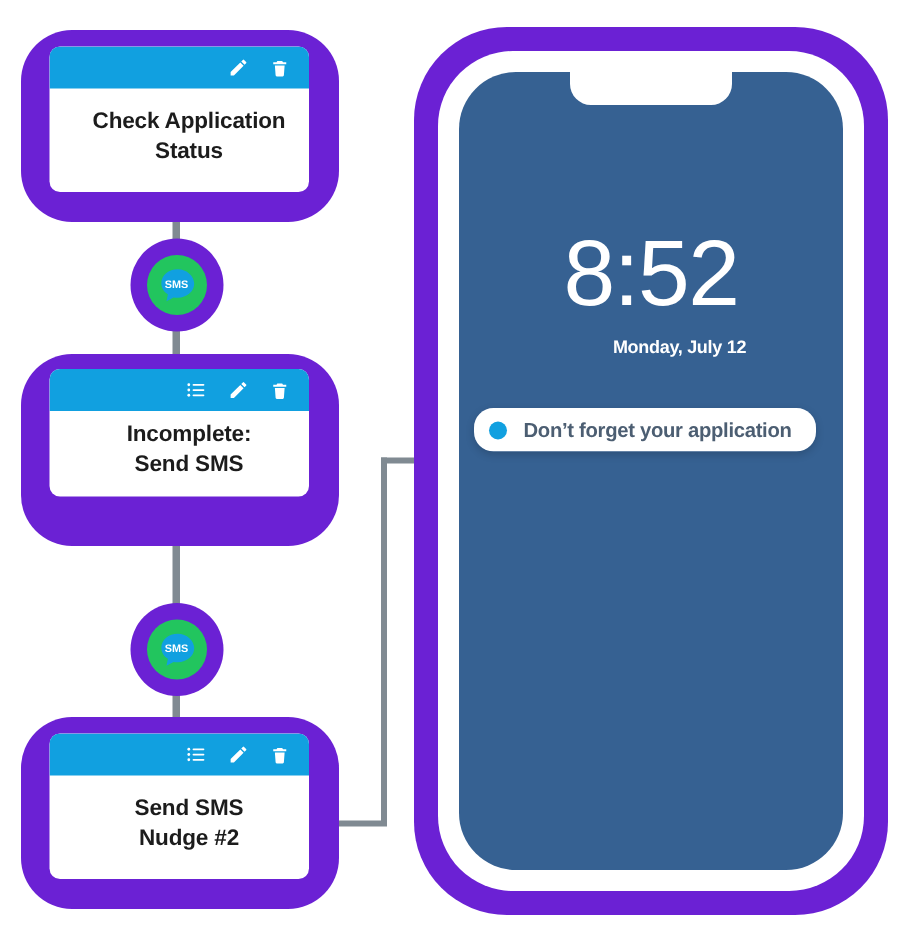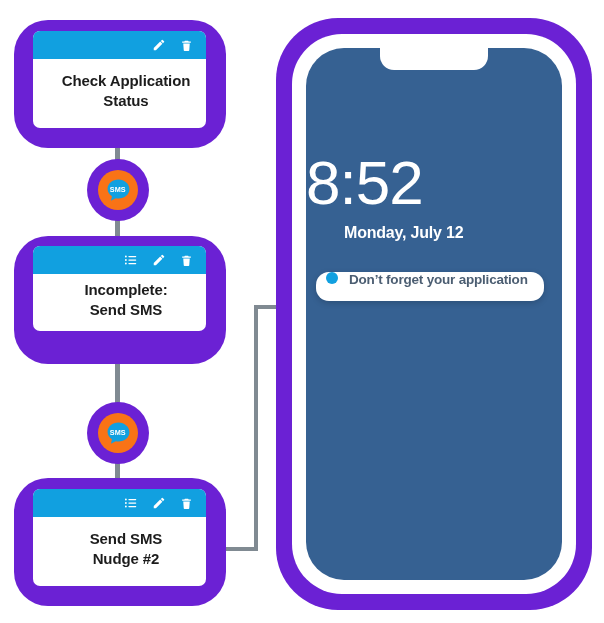--- a/index.html
+++ b/index.html
@@ -65,21 +65,21 @@
   .sms-frame{
     position:absolute;
     width:62px;height:62px;
     border-radius:50%;
     background:#6B21D4;
   }
   .sms-inner{
     position:absolute;
     width:40px;height:40px;
     border-radius:50%;
-    background:#f97316;
+    background:#22c55e;
     display:flex;align-items:center;justify-content:center;
   }
   .sms-bubble{position:relative;width:27px;height:27px;}
   .sms-bubble svg{display:block;}
 
   
   .phone-outer{
     position:absolute;
     left:276px;top:18px;
     width:316px;height:592px;
@@ -106,50 +106,50 @@
     top:0;left:50%;
     transform:translateX(-50%);
     width:108px;height:22px;
     background:#ffffff;
     border-bottom-left-radius:14px;
     border-bottom-right-radius:14px;
   }
   .clock{
     position:absolute;
     top:104px;left:0;right:0;
-    text-align:left;
+    text-align:center;
     color:#ffffff;
   }
   .clock-time{
     font-size:62px;
     font-weight:400;
     line-height:1;
     letter-spacing:-1px;
   }
   .clock-date{
-    font-size:16px;
+    font-size:12px;
     font-weight:700;
     margin-top:10px;
     letter-spacing:-0.2px;
     margin-left:38px;
   }
 
   
   .notification{
     position:absolute;
     left:10px;top:224px;
     width:228px;
     border-radius:13px;
     overflow:hidden;
     box-shadow:0 2px 6px rgba(0,0,0,0.18);
   }
   .notif-header{
     background:#ffffff;
     height:29px;
-    display:flex;align-items:flex-start;
+    display:flex;align-items:center;
     gap:11px;
     padding:0 10px;
   }
   .notif-dot{
     width:12px;height:12px;
     border-radius:50%;
     background:#11A0E0;
     flex:0 0 auto;
   }
   .notif-title{

